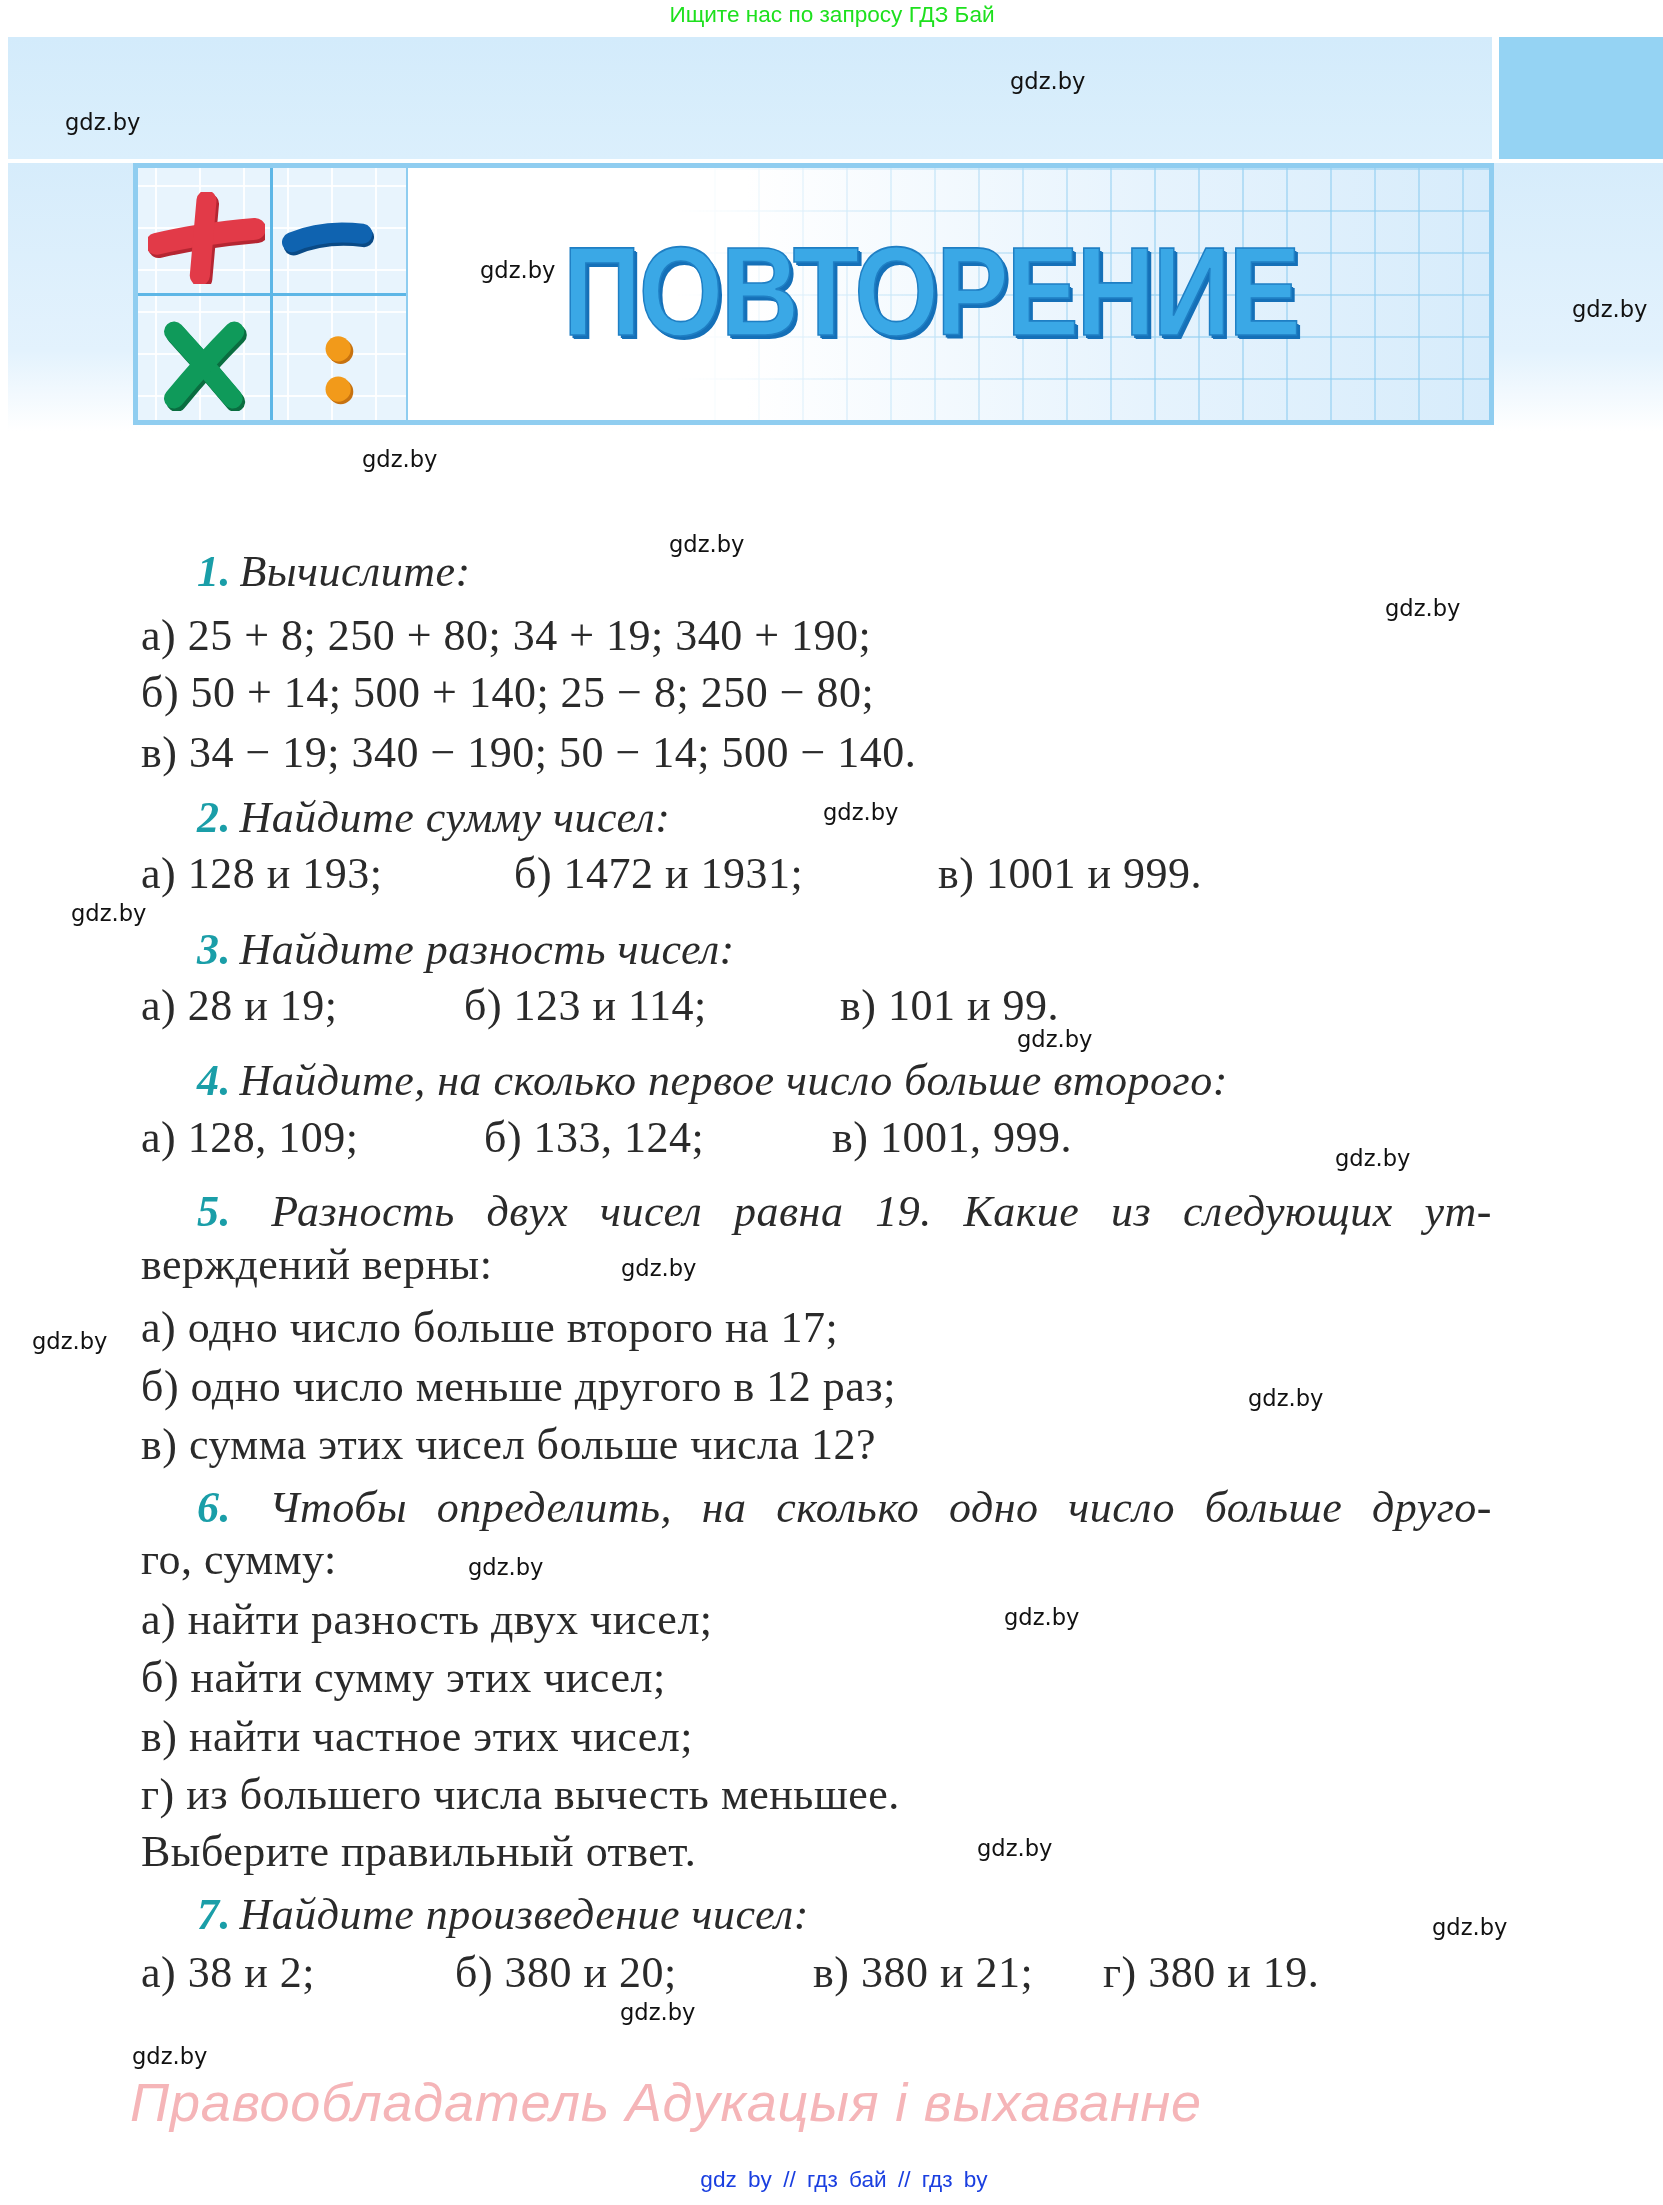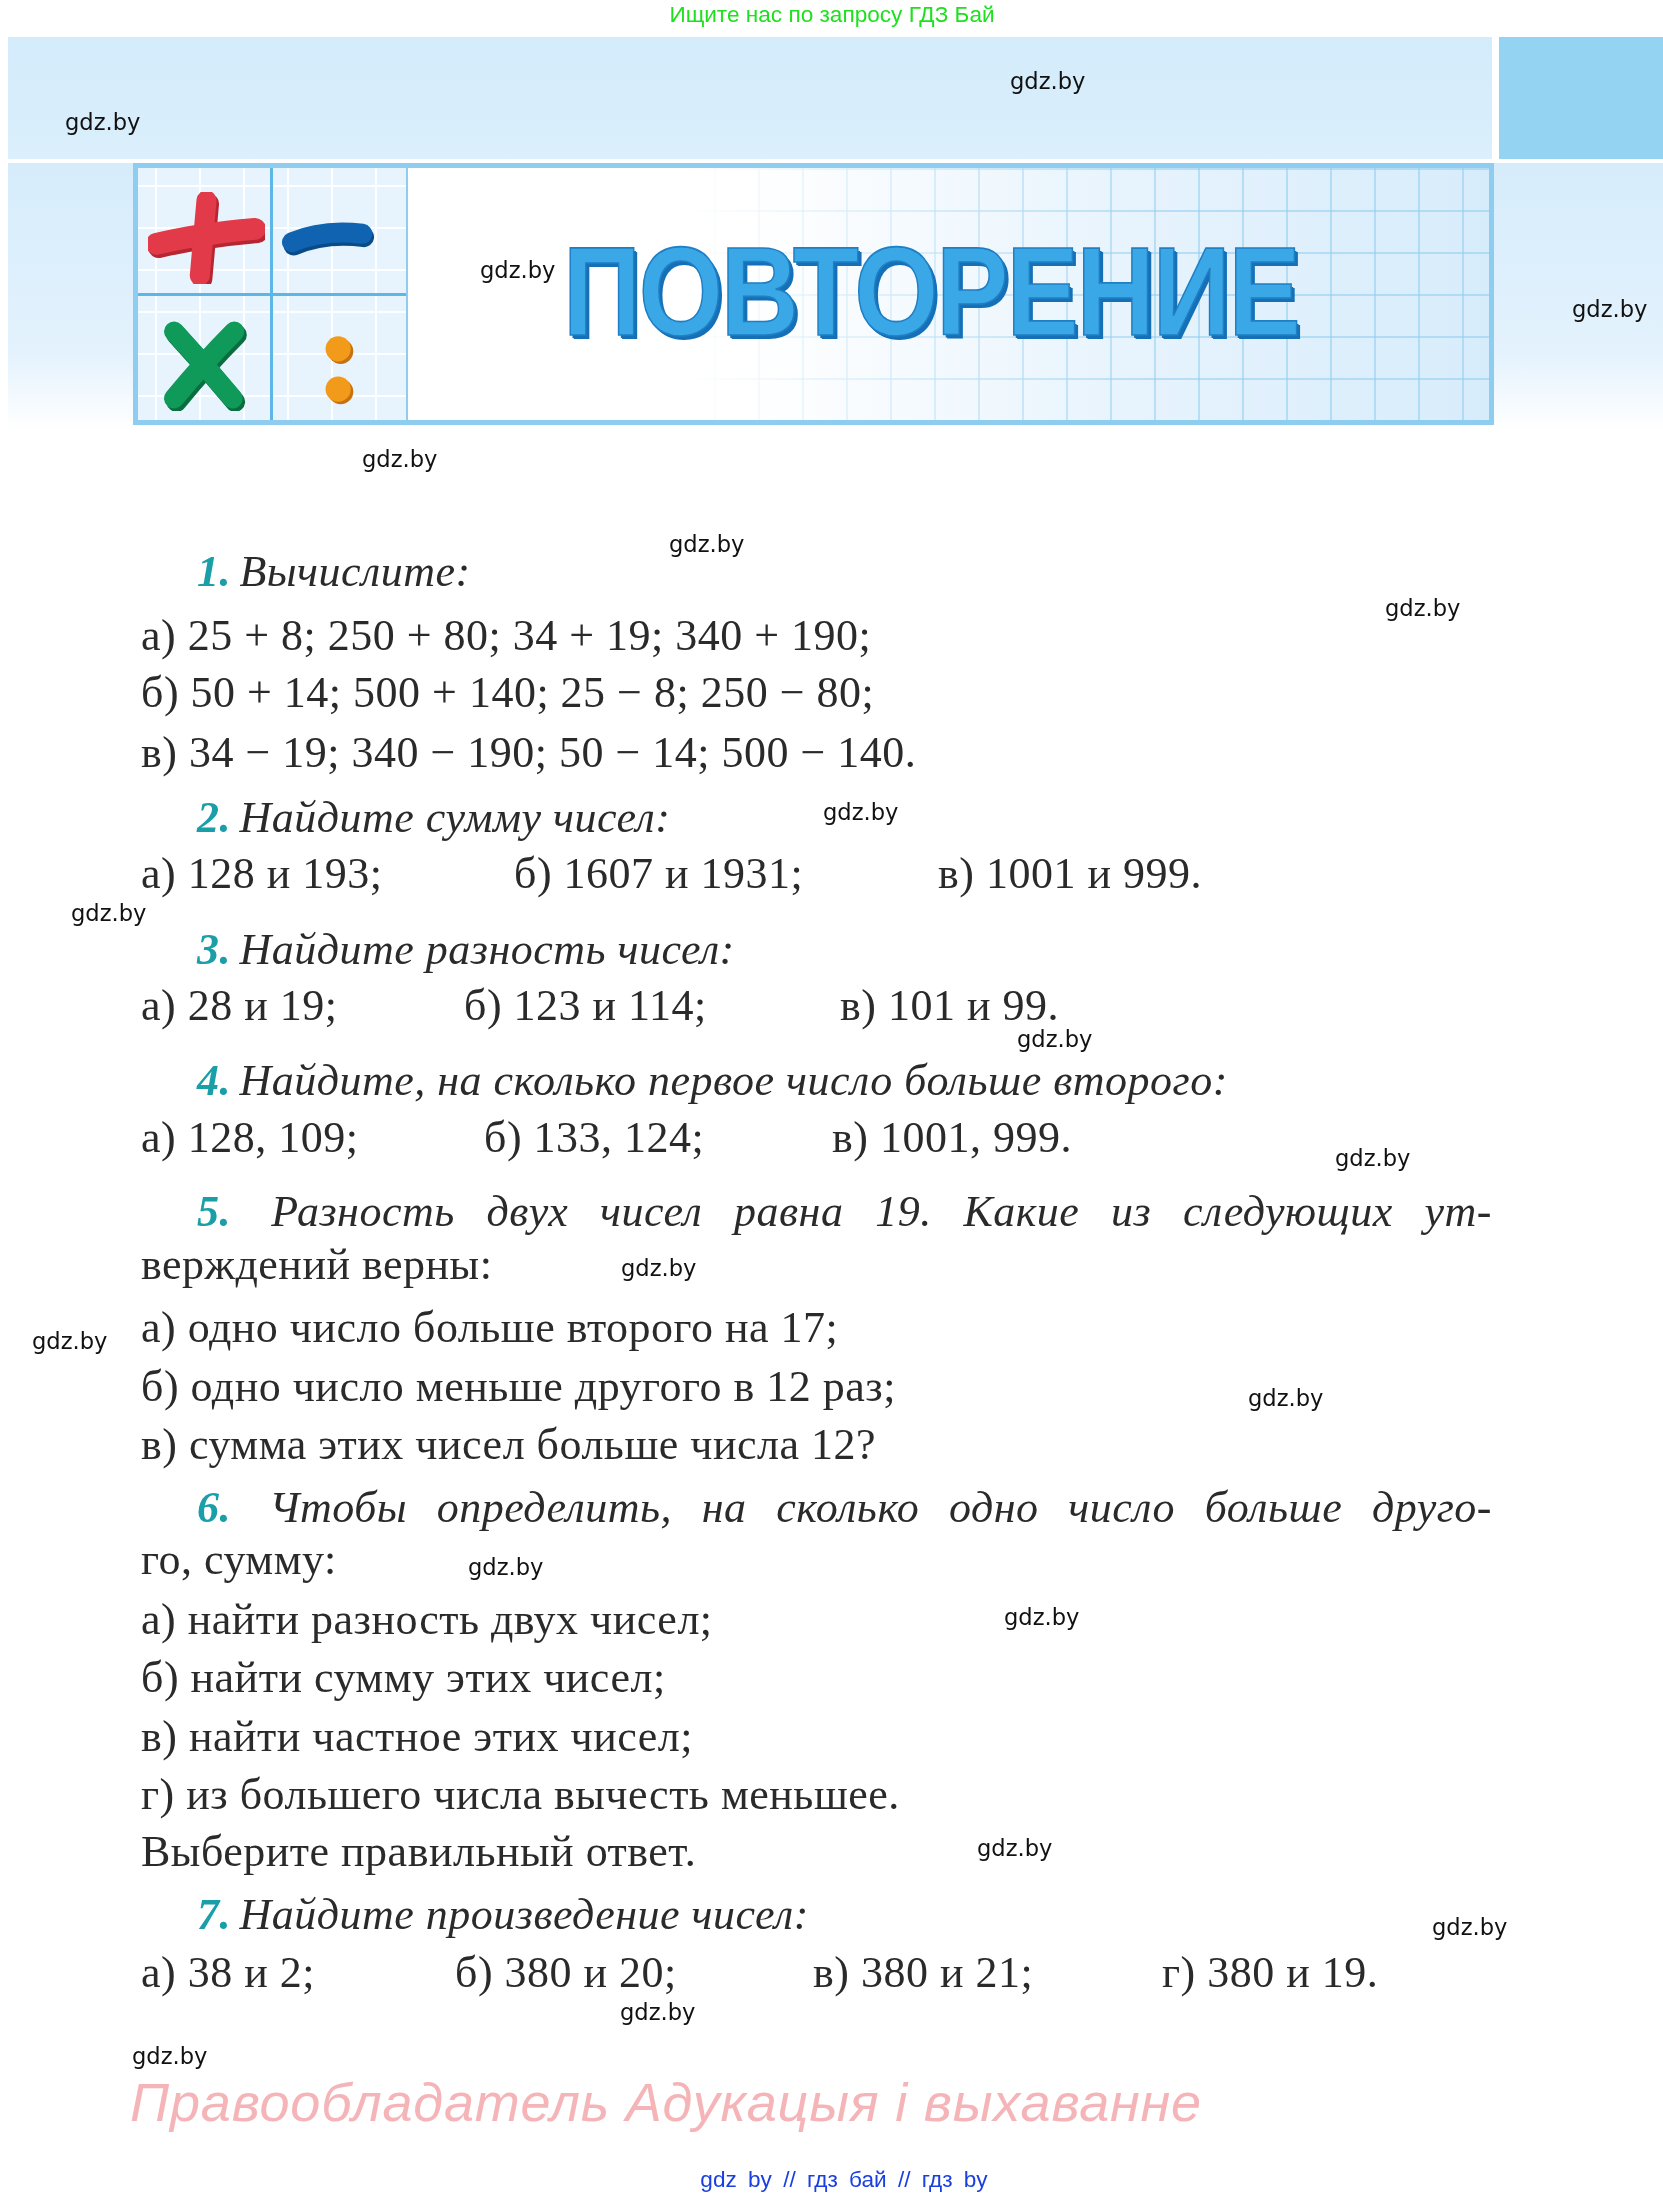--- a/index.html
+++ b/index.html
@@ -170,21 +170,21 @@
 </div>
 <div class="ln" style="top:609px">а) 25 + 8; 250 + 80; 34 + 19; 340 + 190;</div>
 <div class="ln" style="top:666px">б) 50 + 14; 500 + 140; 25 − 8; 250 − 80;</div>
 <div class="ln" style="top:726px">в) 34 − 19; 340 − 190; 50 − 14; 500 − 140.</div>
 
 <div class="ln indent" style="top:791px">
   <span class="num">2.</span><span>Найдите сумму чисел:</span>
 </div>
 <div class="ln" style="top:847px;height:54px">
   <span class="cell" style="left:0">а) 128 и 193;</span>
-  <span class="cell" style="left:373px">б) 1607 и 1931;</span>
+  <span class="cell" style="left:373px">б) 1472 и 1931;</span>
   <span class="cell" style="left:797px">в) 1001 и 999.</span>
 </div>
 
 <div class="ln indent" style="top:923px">
   <span class="num">3.</span><span>Найдите разность чисел:</span>
 </div>
 <div class="ln" style="top:979px;height:54px">
   <span class="cell" style="left:0">а) 28 и 19;</span>
   <span class="cell" style="left:323px">б) 123 и 114;</span>
   <span class="cell" style="left:699px">в) 101 и 99.</span>
@@ -217,18 +217,18 @@
 <div class="ln" style="top:1768px">г) из большего числа вычесть меньшее.</div>
 <div class="ln" style="top:1825px">Выберите правильный ответ.</div>
 
 <div class="ln indent" style="top:1888px">
   <span class="num">7.</span><span>Найдите произведение чисел:</span>
 </div>
 <div class="ln" style="top:1946px;height:54px">
   <span class="cell" style="left:0">а) 38 и 2;</span>
   <span class="cell" style="left:314px">б) 380 и 20;</span>
   <span class="cell" style="left:672px">в) 380 и 21;</span>
-  <span class="cell" style="left:1021px">г) 380 и 19.</span>
+  <span class="cell" style="left:962px">г) 380 и 19.</span>
 </div>
 
 <div class="abs copyright">Правообладатель Адукацыя і выхаванне</div>
 <div class="abs footer">gdz by  //  гдз бай  //  гдз by</div>
 
 
 </body></html>

